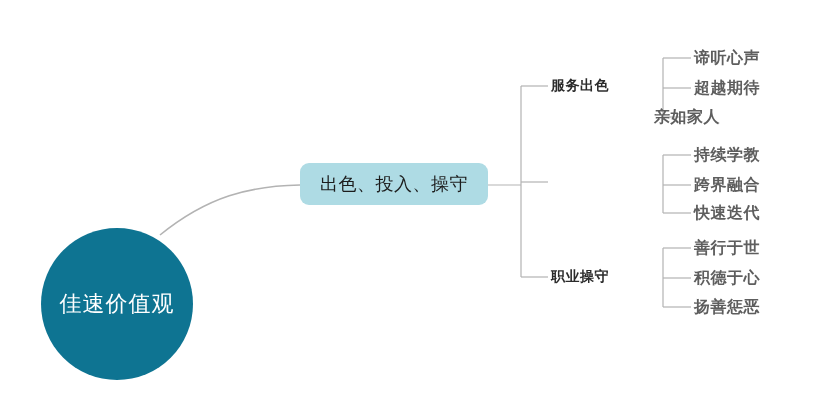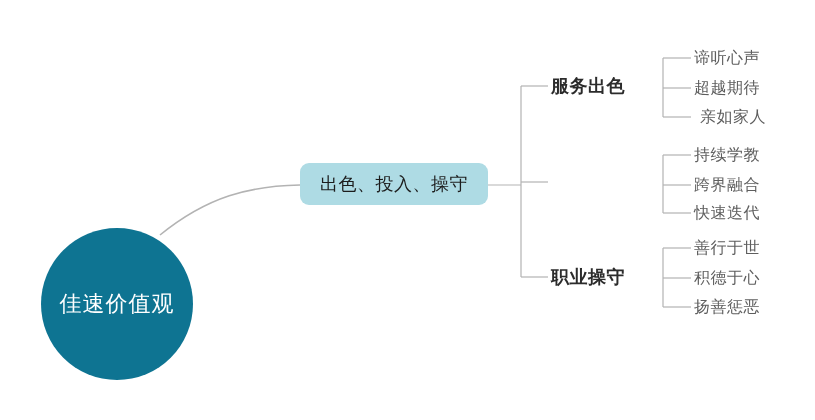--- a/index.html
+++ b/index.html
@@ -58,34 +58,35 @@
     justify-content: center;
   }
   .trunk-label {
     color: #1c1c1c;
     font-size: 18px;
     letter-spacing: 0.5px;
     white-space: nowrap;
   }
   .branch-label {
     position: absolute;
-    font-size: 18px;
+    font-size: 14px;
     font-weight: bold;
     color: #2b2b2b;
     white-space: nowrap;
     letter-spacing: 0.5px;
     transform: translateY(-50%);
   }
   .leaf-label {
     position: absolute;
     font-size: 16px;
     color: #5e5e5e;
     white-space: nowrap;
     letter-spacing: 0.5px;
     transform: translateY(-50%);
+    font-weight: bold;
   }
 </style>
 </head>
 <body>
 
 <div id="mindmap">
 
   <svg class="svg-layer" viewBox="0 0 815 420" xmlns="http://www.w3.org/2000/svg">
 
     <path d="M160,235 C208,196 250,186 300,185" fill="none" stroke="#b3b3b3" stroke-width="1.6"></path>
@@ -120,21 +121,21 @@
 
   <div class="trunk-node">
     <span class="trunk-label">出色、投入、操守</span>
   </div>
 
   <div class="branch-label" style="left:551px; top:86px;">服务出色</div>
   <div class="branch-label" style="left:551px; top:277px;">职业操守</div>
 
   <div class="leaf-label" style="left:694px; top:58px;">谛听心声</div>
   <div class="leaf-label" style="left:694px; top:88px;">超越期待</div>
-  <div class="leaf-label" style="left:700px; top:117px;text-align:right;">亲如家人</div>
+  <div class="leaf-label" style="left:654px; top:117px;text-align:right;">亲如家人</div>
 
   <div class="leaf-label" style="left:694px; top:155px;text-align:center;">持续学教</div>
   <div class="leaf-label" style="left:694px; top:185px;">跨界融合</div>
   <div class="leaf-label" style="left:694px; top:213px;">快速迭代</div>
 
   <div class="leaf-label" style="left:694px; top:248px;">善行于世</div>
   <div class="leaf-label" style="left:694px; top:278px;">积德于心</div>
   <div class="leaf-label" style="left:694px; top:307px;">扬善惩恶</div>
 
 </div>

